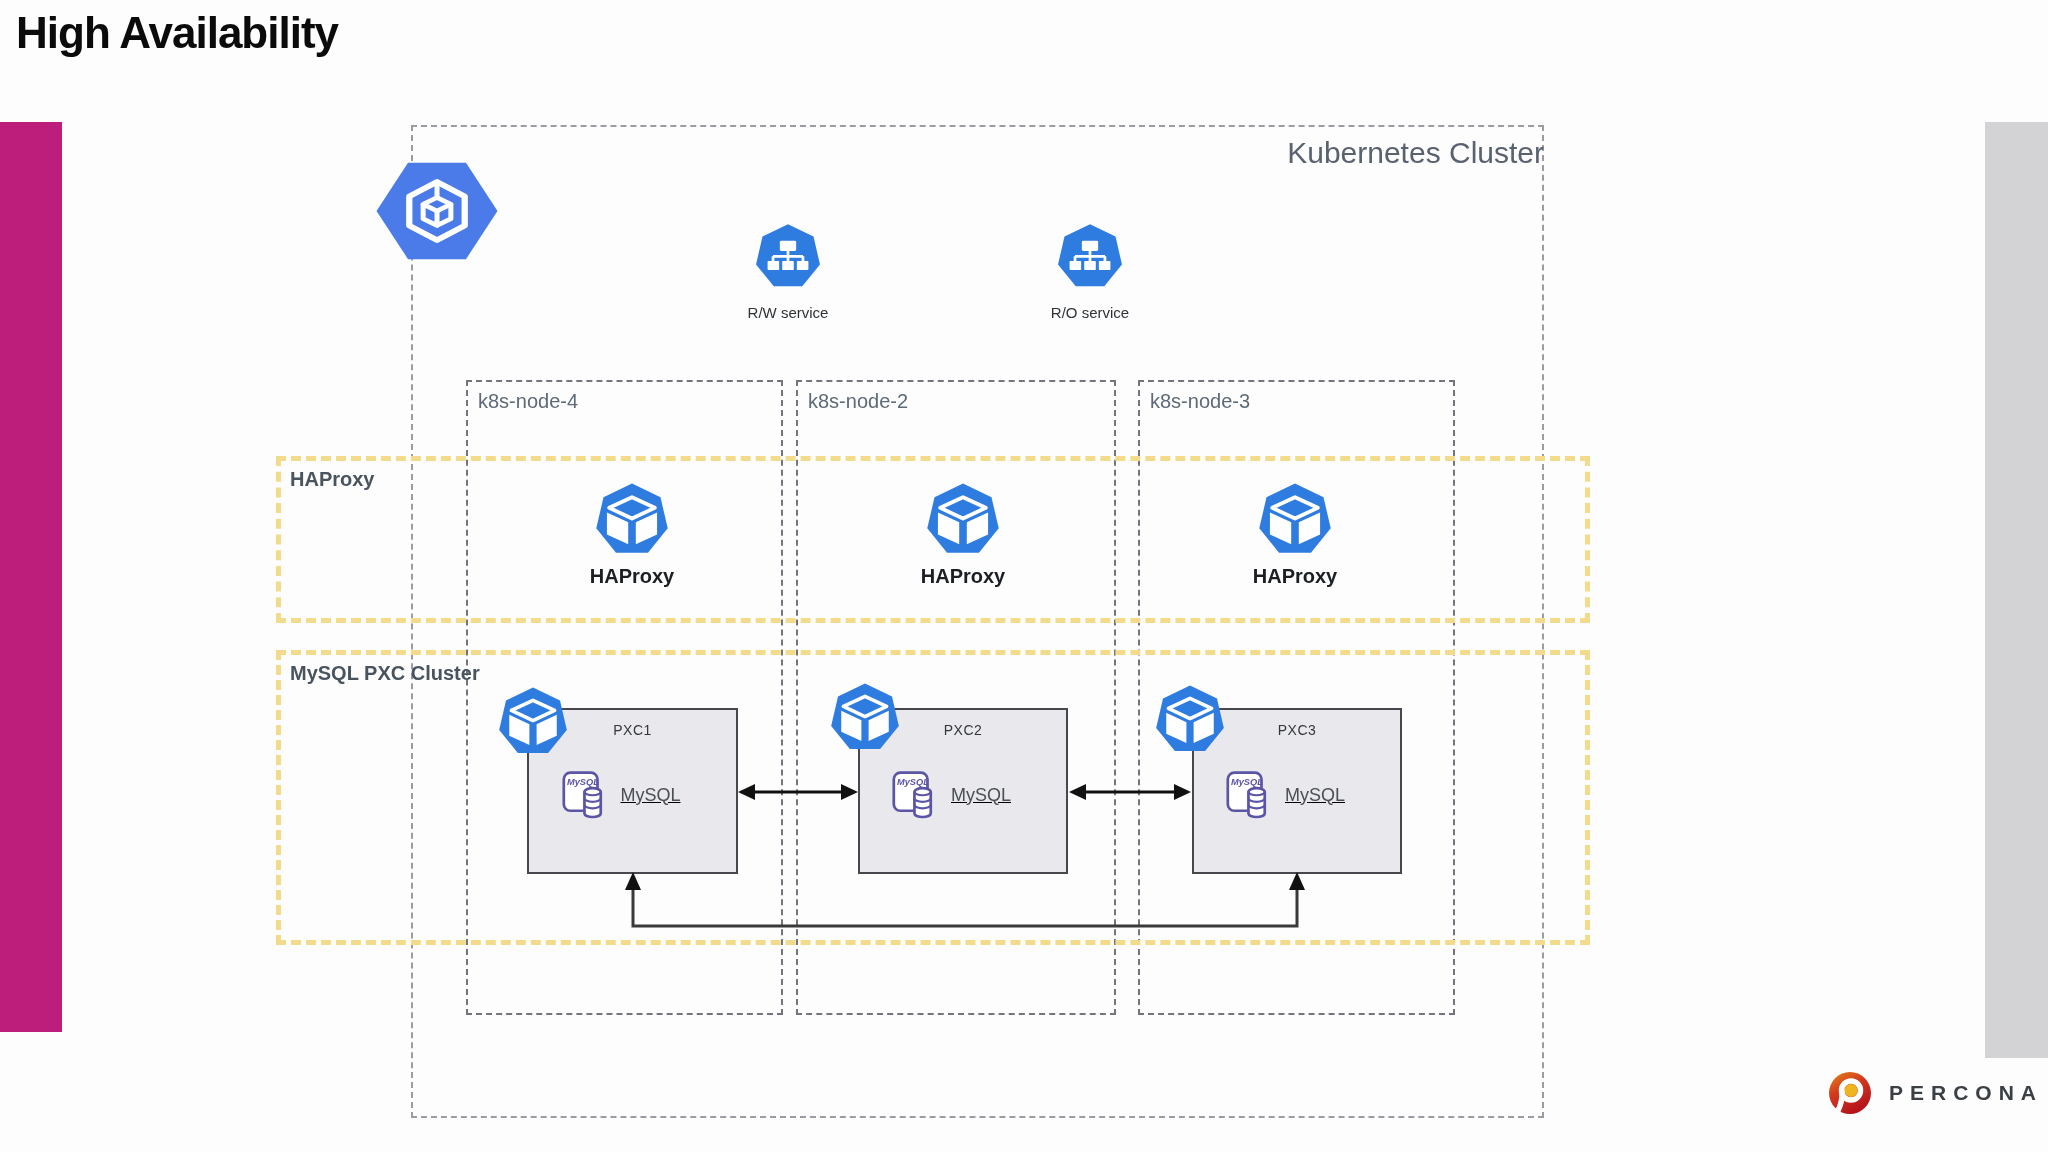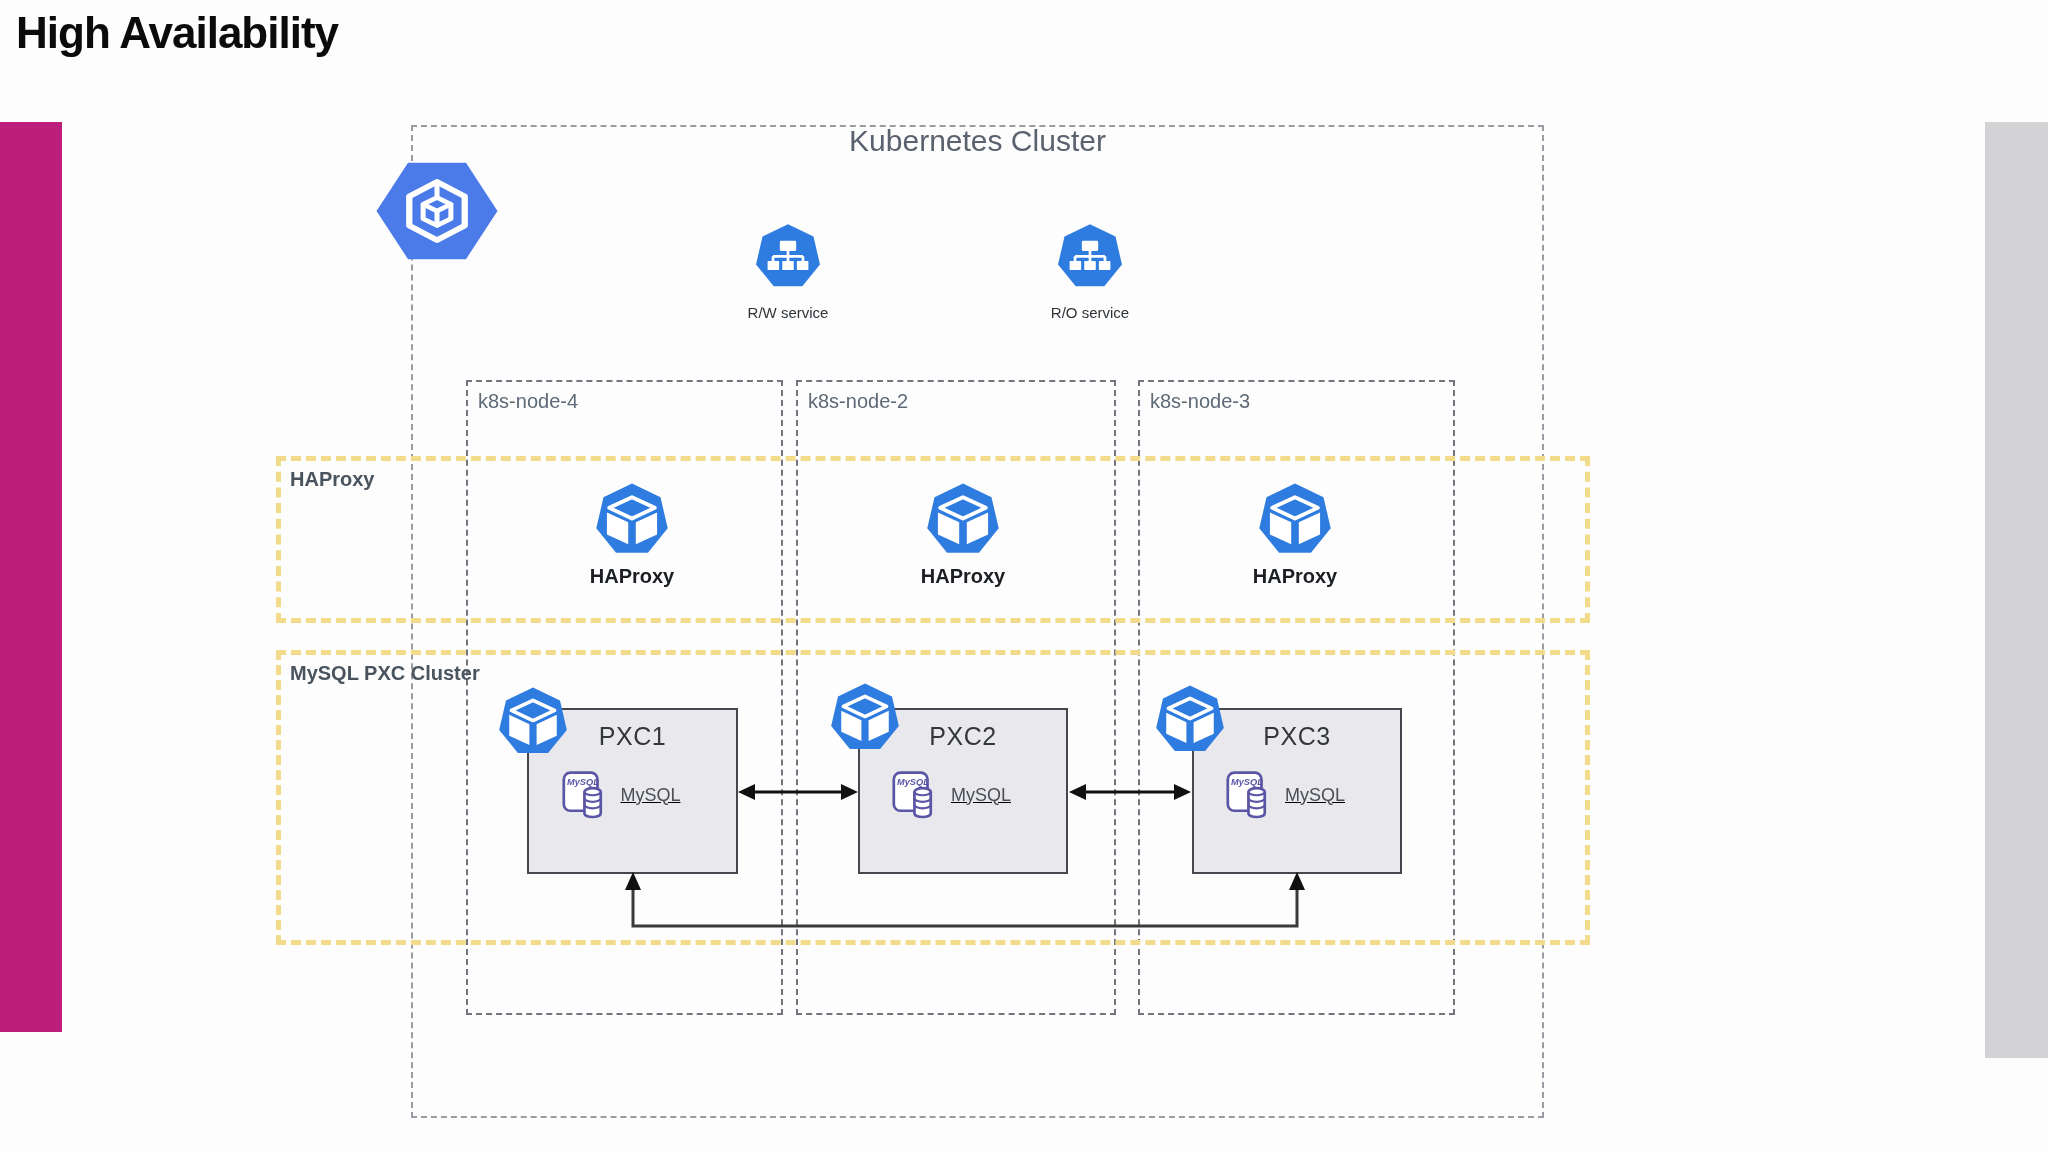--- a/index.html
+++ b/index.html
@@ -7,21 +7,21 @@
          font-family:"Liberation Sans",sans-serif;}
 
   .page-title{position:absolute;left:16px;top:8px;margin:0;font-size:44px;font-weight:bold;
               color:#0b0b0b;letter-spacing:-1px;}
 
   .left-bar{position:absolute;left:0;top:122px;width:62px;height:910px;background:#BE1E7B;}
   .right-bar{position:absolute;left:1985px;top:122px;width:63px;height:936px;background:#D3D3D5;}
 
   .cluster-box{position:absolute;left:411px;top:125px;width:1133px;height:993px;
                border:2px dashed #9B9BA3;box-sizing:border-box;}
-  .cluster-title{position:absolute;left:411px;top:124px;width:1133px;text-align:center;
+  .cluster-title{position:absolute;left:411px;top:136px;width:1133px;text-align:right;
                  font-size:30px;color:#59626E;}
 
   .gke-icon{position:absolute;left:374px;top:155px;width:126px;height:112px;z-index:5;}
 
   .service{position:absolute;width:180px;text-align:center;}
   .service svg{width:68px;height:68px;display:block;margin:0 auto;}
   .service .svc-label{margin-top:13px;font-size:15px;color:#2E3338;}
 
   .node-box{position:absolute;top:380px;height:635px;border:2px dashed #74747E;
             box-sizing:border-box;}
@@ -31,21 +31,21 @@
   .tier-haproxy{top:456px;width:1314px;height:167px;}
   .tier-pxc{top:650px;width:1314px;height:295px;}
   .tier-label{position:absolute;left:9px;top:7px;font-size:20px;font-weight:bold;color:#49545F;}
 
   .ha-pod{position:absolute;top:482px;width:160px;text-align:center;}
   .ha-pod svg{width:76px;height:76px;display:block;margin:0 auto;}
   .ha-pod .pod-label{margin-top:7px;font-size:20px;font-weight:600;color:#1B1E22;}
 
   .pxc-box{position:absolute;top:708px;height:166px;background:#E9E9ED;
            border:2px solid #47474D;box-sizing:border-box;}
-  .pxc-title{text-align:center;margin-top:12px;font-size:25px;color:#33373C;letter-spacing:0.5px;}
+  .pxc-title{text-align:center;margin-top:12px;font-size:14px;color:#33373C;letter-spacing:0.5px;}
   .mysql-row{position:absolute;left:50%;top:60px;transform:translateX(-60%);
              display:flex;align-items:center;gap:12px;text-decoration:underline;}
   .mysql-row svg{width:48px;height:50px;display:block;}
   .mysql-row .engine-label{font-size:18px;color:#4A4F55;}
 
   .corner-pod{position:absolute;width:72px;height:72px;z-index:6;}
 
   .arrow-layer{position:absolute;left:0;top:0;width:2048px;height:1152px;pointer-events:none;z-index:4;}
 
   .percona{position:absolute;left:1828px;top:1071px;display:flex;align-items:center;gap:17px;}
@@ -219,14 +219,20 @@
 
     <line x1="1083" y1="792" x2="1177" y2="792" stroke="#111" stroke-width="3"></line>
     <polygon points="1069,792 1086,784 1086,800" fill="#111"></polygon>
     <polygon points="1191,792 1174,784 1174,800" fill="#111"></polygon>
 
     <path d="M633,886 L633,926 L1297,926 L1297,886" fill="none" stroke="#3A3A3A" stroke-width="3"></path>
     <polygon points="633,872 625,890 641,890" fill="#111"></polygon>
     <polygon points="1297,872 1289,890 1305,890" fill="#111"></polygon>
   </svg>
 
+  <div class="percona">
+    <svg viewBox="0 0 44 44">
+        <use href="#sym-percona"></use>
+      </svg>
+    <span class="percona-text">PERCONA</span>
+  </div>
 
 </div>
 
 </body></html>

